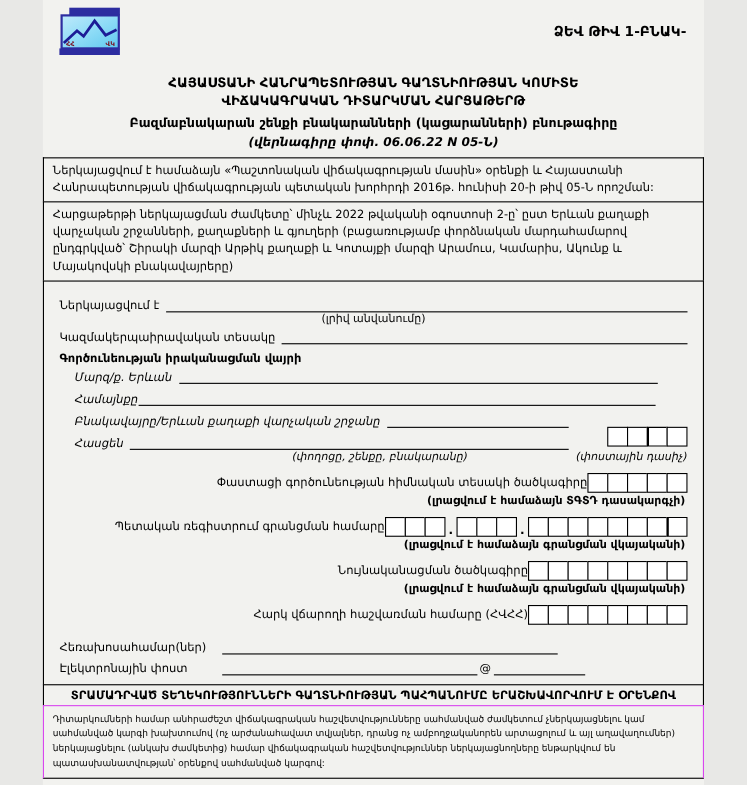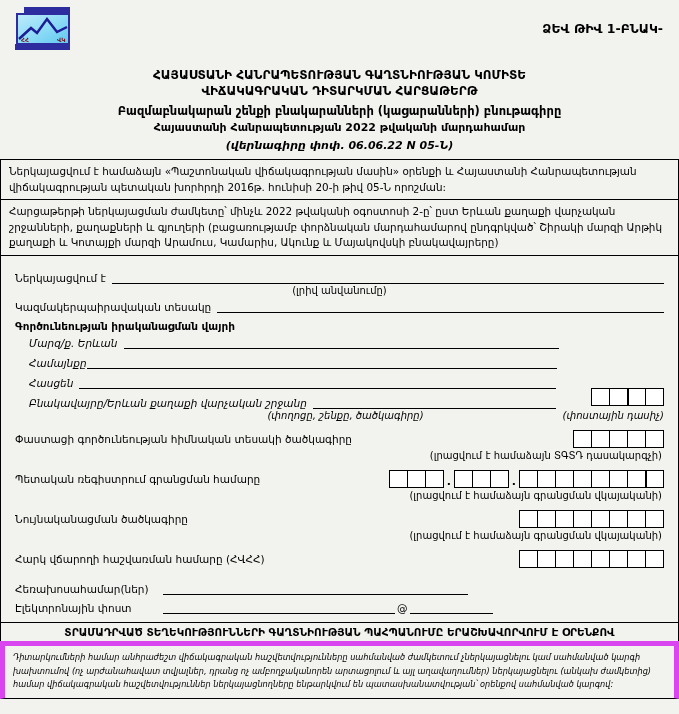--- a/index.html
+++ b/index.html
@@ -1,19 +1,19 @@
 <!DOCTYPE html>
 <html><head>
 <meta charset="utf-8">
 <style>
   * { box-sizing: border-box; margin: 0; padding: 0; }
   html,body { background:#e8e8e6; }
   .page {
     position: relative;
-    width: 679px;
+    width: 601px;
     min-height: 714px;
     margin: 0 auto;
     background: #f2f2ef;
     font-family: "DejaVu Sans", "Liberation Sans", sans-serif;
     color: #000;
   }
   
   .top-row { display:flex; justify-content:space-between; align-items:flex-start; }
   .logo-wrap { margin:6px 0 0 14px; }
   .form-code { margin:20px 16px 0 0; text-align:right; font-weight:bold; font-size:12.5px; line-height:1.4; }
@@ -22,43 +22,43 @@
   .t-questionnaire { font-weight:bold; font-size:12px; margin-top:2px; }
   .t-form-title { font-weight:bold; font-size:11.5px; margin-top:6px; }
   .t-census { font-weight:bold; font-size:11px; margin-top:3px; }
   .t-amendment { font-weight:bold; font-style:italic; font-size:11px; margin-top:5px; }
   
   .boxes { margin-top:7px; }
   .nbox { border:1px solid #000; border-bottom:none; padding:4px 8px; font-size:10.4px; line-height:1.5; }
   .nbox:last-child { border-bottom:1px solid #000; }
   .mainbox { border:1px solid #000; border-bottom:none; padding:8px 14px 8px 14px; font-size:10.5px; }
   .confbar { border:1px solid #000; border-bottom:none; text-align:center; font-weight:bold; font-size:10.5px; padding:3px 2px; }
-  .penaltybox { border:5px solid #d946ef; padding:5px 8px 6px 8px; font-style:italic; font-size:8.2px; line-height:1.65; }
+  .penaltybox { border:1px solid #d946ef; padding:5px 8px 6px 8px; font-size:8.2px; line-height:1.65; }
   
   .frow { display:flex; align-items:flex-end; margin-top:6px; }
   .frow .lbl { white-space:nowrap; padding-right:6px; }
   .uline { flex:1; border-bottom:1px solid #000; height:14px; }
   .uline.fixed { flex:none; }
   .hint { font-size:10px; color:#000; }
   .hint-center { text-align:center; margin-top:1px; }
-  .hint-right { text-align:right; margin-top:2px; padding-right:2px; }
+  .hint-right { text-align:right; margin-top:2px; padding-right:2px;font-weight:bold; }
   .italic { font-style:italic; }
   .sect-head { font-weight:bold; margin-top:7px; }
   .indent { margin-left:14px; }
   
   .addr-zone { display:flex; }
   .addr-left { flex:1; }
   .addr-right { width:108px; display:flex; flex-direction:column; align-items:flex-end; justify-content:flex-end; padding-bottom:0; }
   .addr-right .cells { margin-bottom:4px; }
   
   .cells { white-space:nowrap; font-size:0; }
   .cell { display:inline-block; width:19px; height:18px; background:#fff; border:1px solid #000; margin-left:-1px; vertical-align:bottom; }
   .cell:first-child { margin-left:0; }
   .cell.thick { border-left-width:2px; }
-  .code-row { display:flex; align-items:center; justify-content:space-between; margin-top:9px; }
+  .code-row { display:flex; align-items:center; justify-content:flex-end; margin-top:9px; }
   .code-row .lbl { white-space:nowrap; }
   .group-dot { font-weight:bold; padding:0 3px; font-size:11px; align-self:flex-end; }
   .multi-group { display:flex; align-items:flex-end; }
   
   .contact-row { display:flex; align-items:flex-end; margin-top:5px; }
   .contact-row .lbl { width:148px; }
   .at { padding:0 2px; }
 </style>
 </head>
 <body>
@@ -85,21 +85,20 @@
     </div>
     <div class="form-code">
       <div>ՁԵՎ ԹԻՎ 1-ԲՆԱԿ-</div>
     </div>
   </div>
 
   <div class="titles">
     <div class="t-committee">ՀԱՅԱՍՏԱՆԻ ՀԱՆՐԱՊԵՏՈՒԹՅԱՆ ԳԱՂՏՆԻՈՒԹՅԱՆ ԿՈՄԻՏԵ</div>
     <div class="t-questionnaire">ՎԻՃԱԿԱԳՐԱԿԱՆ ԴԻՏԱՐԿՄԱՆ  ՀԱՐՑԱԹԵՐԹ</div>
     <div class="t-form-title">Բազմաբնակարան շենքի բնակարանների (կացարանների) բնութագիրը</div>
-    <div class="t-census">Հայաստանի Հանրապետության  2022 թվականի  մարդահամար</div>
     <div class="t-amendment">(վերնագիրը փոփ. 06.06.22 N 05-Ն)</div>
   </div>
 
   <div class="boxes">
 
     <div class="nbox">Ներկայացվում է համաձայն «Պաշտոնական վիճակագրության մասին»  օրենքի և Հայաստանի Հանրապետության վիճակագրության պետական խորհրդի 2016թ. հունիսի 20-ի թիվ 05-Ն որոշման:</div>
 
     <div class="nbox">Հարցաթերթի ներկայացման ժամկետը՝ մինչև 2022 թվականի օգոստոսի 2-ը՝ ըստ Երևան քաղաքի վարչական շրջանների, քաղաքների և գյուղերի (բացառությամբ փորձնական մարդահամարով ընդգրկված՝ Շիրակի մարզի Արթիկ քաղաքի և Կոտայքի մարզի Արամուս, Կամարիս, Ակունք և Մայակովսկի բնակավայրերը)</div>
 
     <div class="mainbox">
@@ -123,28 +122,28 @@
       </div>
 
       <div class="frow indent">
         <span class="lbl italic" style="padding-right:0">Համայնքը</span>
         <span class="uline fixed" style="width:470px"></span>
       </div>
 
       <div class="addr-zone">
         <div class="addr-left">
           <div class="frow indent">
+            <span class="lbl italic">Բնակավայրը/Երևան քաղաքի վարչական շրջանը</span>
+            <span class="uline"></span>
+          </div>
+          <div class="frow indent">
             <span class="lbl italic">Հասցեն</span>
             <span class="uline"></span>
           </div>
-          <div class="frow indent">
-            <span class="lbl italic">Բնակավայրը/Երևան քաղաքի վարչական շրջանը</span>
-            <span class="uline"></span>
-          </div>
-          <div class="hint hint-center italic" style="padding-left:120px">(փողոցը, շենքը, ծածկագիրը)</div>
+          <div class="hint hint-center italic" style="padding-left:120px">(փողոցը, շենքը, բնակարանը)</div>
         </div>
         <div class="addr-right">
           <span class="cells"><span class="cell"></span><span class="cell"></span><span class="cell thick"></span><span class="cell"></span></span>
           <div class="hint italic">(փոստային դասիչ)</div>
         </div>
       </div>
 
       <div class="code-row">
         <span class="lbl">Փաստացի գործունեության հիմնական տեսակի ծածկագիրը</span>
         <span class="cells"><span class="cell"></span><span class="cell"></span><span class="cell"></span><span class="cell"></span><span class="cell"></span></span>

